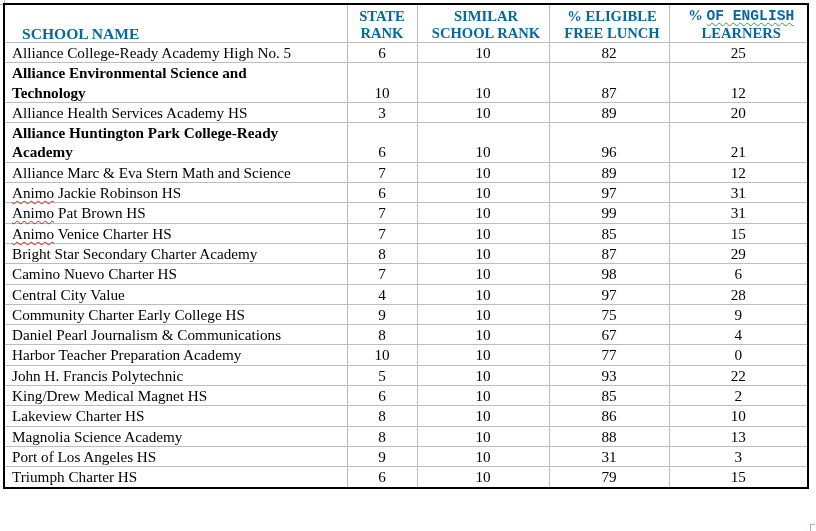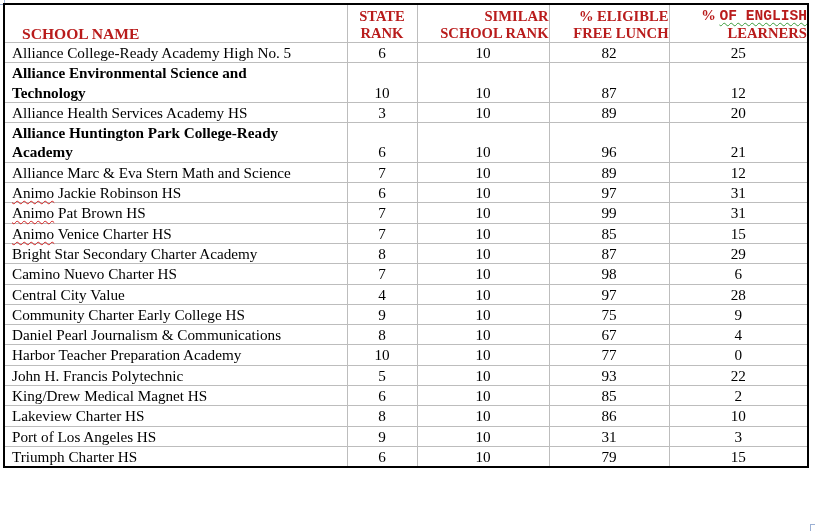--- a/index.html
+++ b/index.html
@@ -8,24 +8,24 @@
   .corner-tl { position:absolute; left:0; top:0; width:4px; height:4px;
                border-right:1px solid #9bb0d4; border-bottom:1px solid #9bb0d4; }
   .corner-br { position:absolute; left:810px; top:524px; width:4px; height:6px;
                border-left:1px solid #9bb0d4; border-top:1px solid #9bb0d4; }
   table { position:absolute; left:3px; top:3px; border-collapse:collapse;
           border:2px solid #000; table-layout:fixed; width:804px; }
   col.c1 { width:343px; } col.c2 { width:70px; } col.c3 { width:132px; }
   col.c4 { width:120px; } col.c5 { width:139px; }
   th, td { border:1px solid #bdbdbd; padding:0 0 0 7px; font-size:15.2px;
            line-height:19.3px; height:19.3px; vertical-align:bottom; white-space:nowrap; }
-  th { color:#b91c1c; font-weight:bold; text-align:left; font-size:14.6px; line-height:17px;
+  th { color:#0369a1; font-weight:bold; text-align:left; font-size:14.6px; line-height:17px;
        padding-top:1px; padding-bottom:0; }
   th.num { text-align:center; padding-left:0; }
-  th.lefthdr { text-align:right; padding-left:6px; }
+  th.lefthdr { text-align:center; padding-left:6px; }
   th.name { vertical-align:bottom; font-size:15.6px;padding-left:17px; }
   td.num { text-align:center; padding-left:0; }
   td.wrap { white-space:normal; line-height:19.3px;font-weight:bold; }
   tr.head th { height:36px; }
   .spell { text-decoration:underline wavy #d21e1e; text-decoration-thickness:1px;
            text-underline-offset:2px; }
   .spell-g { text-decoration:underline wavy #3a9a3a; text-decoration-thickness:1px;
              text-underline-offset:2px;font-family:Liberation Mono, monospace; }
 </style>
 </head>
@@ -165,20 +165,27 @@
         <td class="num">2</td>
       </tr>
       <tr>
         <td class=""><span>Lakeview Charter HS</span></td>
         <td class="num">8</td>
         <td class="num">10</td>
         <td class="num">86</td>
         <td class="num">10</td>
       </tr>
       <tr>
+        <td class=""><span>Magnolia Science Academy</span></td>
+        <td class="num">8</td>
+        <td class="num">10</td>
+        <td class="num">88</td>
+        <td class="num">13</td>
+      </tr>
+      <tr>
         <td class=""><span>Port of Los Angeles HS</span></td>
         <td class="num">9</td>
         <td class="num">10</td>
         <td class="num">31</td>
         <td class="num">3</td>
       </tr>
       <tr>
         <td class=""><span>Triumph Charter HS</span></td>
         <td class="num">6</td>
         <td class="num">10</td>

